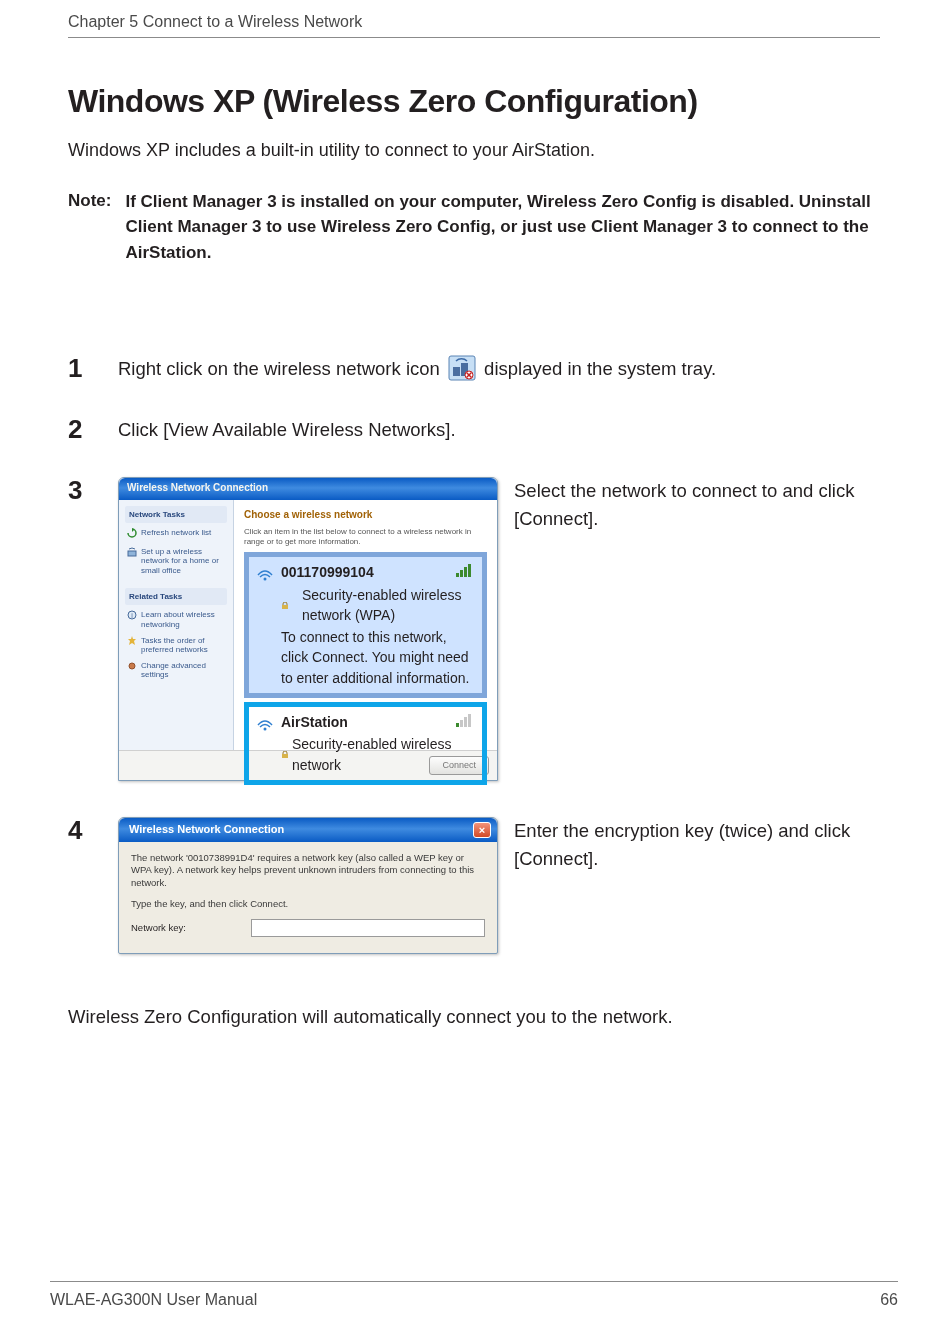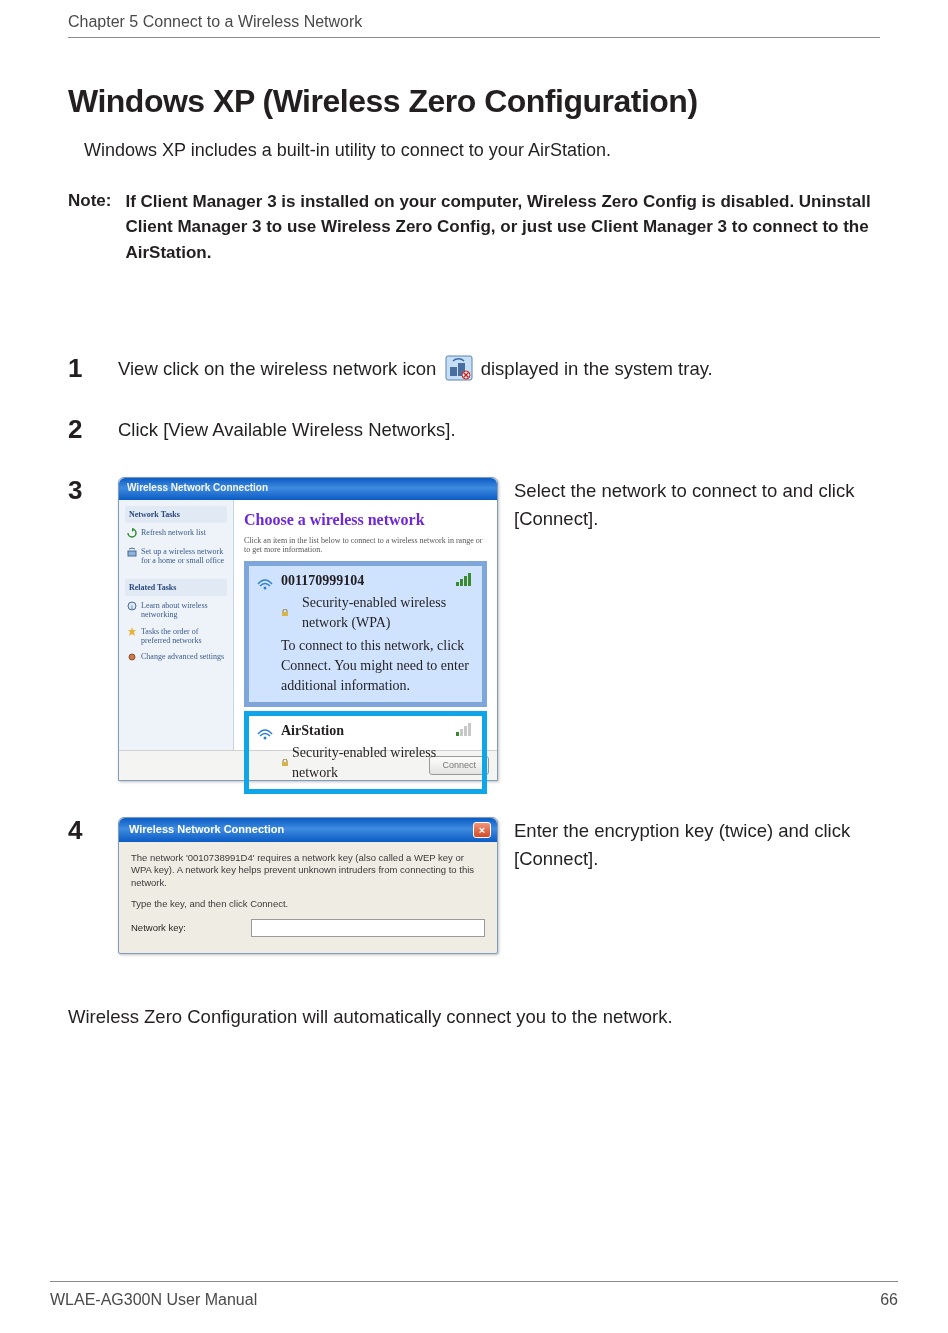--- a/index.html
+++ b/index.html
@@ -24,21 +24,20 @@
     margin-bottom: 40px;
   }
   h1.section-title {
     font-size: 32px;
     font-weight: 700;
     margin-bottom: 12px;
     letter-spacing: -0.5px;
   }
   .intro {
     margin-bottom: 26px;
-    margin-left: 16px;
   }
   .note-row {
     display: flex;
     gap: 14px;
     margin-bottom: 90px;
   }
   .note-label {
     font-weight: 700;
     font-size: 17px;
     flex: 0 0 auto;
@@ -95,21 +94,20 @@
     font-weight: 700;
     font-size: 10px;
     padding: 4px 8px;
     border-radius: 6px 6px 0 0;
     display: flex;
     align-items: center;
   }
   .dlg3-body {
     display: flex;
     height: 250px;
-    font-family: Liberation Serif, serif;
   }
   .dlg3-side {
     width: 115px;
     background: #eef3fa;
     border-right: 1px solid #c6d3e3;
     padding: 6px;
     font-size: 8px;
   }
   .side-hdr {
     background: #e1e9f5;
@@ -128,23 +126,23 @@
     color: #3a5a8c;
   }
   .side-item .bullet { width: 10px; flex: 0 0 10px; }
   .side-sep { height: 8px; }
   .dlg3-main {
     flex: 1;
     padding: 8px 10px;
     position: relative;
   }
   .dlg3-main h4 {
-    font-size: 16px;
-    font-weight: 700;
-    color: #6d28d9;
+    font-size: 10px;
+    font-weight: 700;
+    color: #a16207;
     margin-bottom: 5px;
   }
   .dlg3-main .sub {
     font-size: 8px;
     color: #555;
     margin-bottom: 6px;
     line-height: 1.2;
   }
   .net-item {
     border: 5px solid #0ea5e9;
@@ -295,21 +293,21 @@
 
   <div class="note-row">
     <div class="note-label">Note:</div>
     <div class="note-text">If Client Manager 3 is installed on your computer, Wireless Zero Config is disabled. Uninstall Client Manager 3 to use Wireless Zero Config, or just use Client Manager 3 to connect to the AirStation.</div>
   </div>
 
   <div class="step">
     <div class="step-num">1</div>
     <div class="step-body">
       <div class="step-text">
-        <span>View click on the wireless network icon </span>
+        <span>Right click on the wireless network icon </span>
         <span class="inline-icon">
           <svg viewBox="0 0 28 26" width="28" height="26">
             <rect x="1" y="1" width="26" height="24" rx="2" fill="#c7dff5" stroke="#5a84b4"></rect>
             <rect x="5" y="12" width="7" height="9" fill="#4a6ea0"></rect>
             <rect x="13" y="8" width="7" height="13" fill="#4a6ea0"></rect>
             <path d="M19 6 C16 3 11 3 8 6" stroke="#3c6aa6" stroke-width="1.5" fill="none"></path>
             <circle cx="21" cy="20" r="4" fill="#fff" stroke="#c62020" stroke-width="1"></circle>
             <line x1="18.5" y1="17.5" x2="23.5" y2="22.5" stroke="#c62020" stroke-width="1.5"></line>
             <line x1="23.5" y1="17.5" x2="18.5" y2="22.5" stroke="#c62020" stroke-width="1.5"></line>
           </svg>

